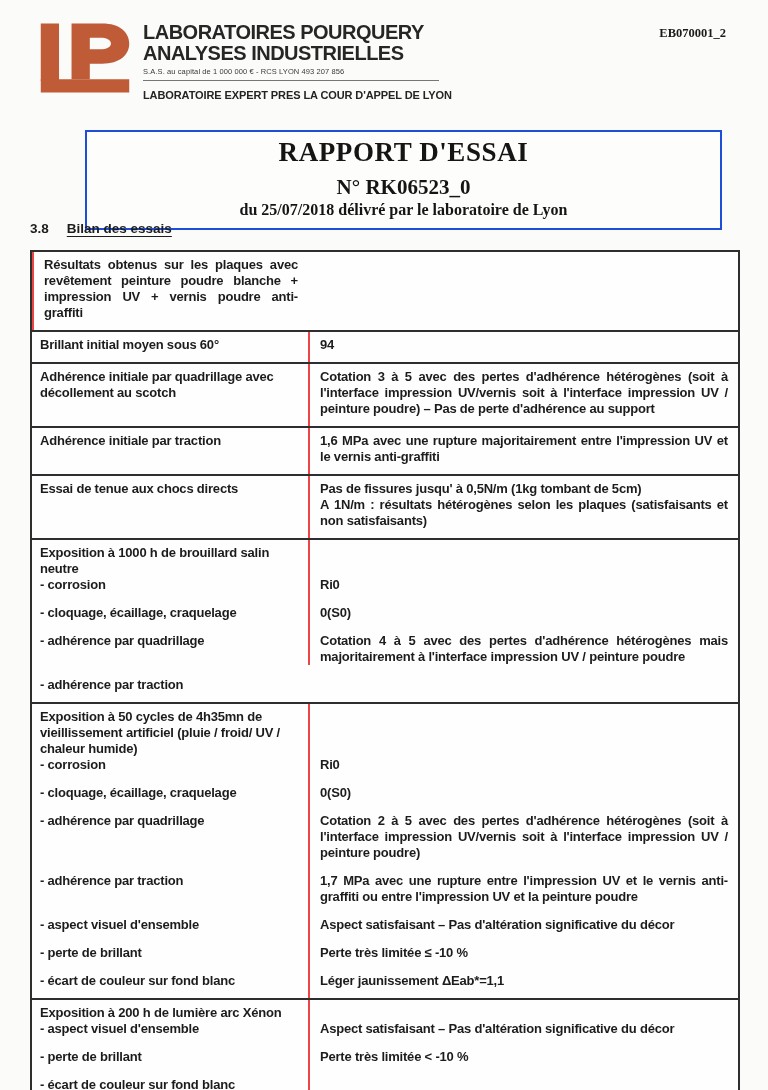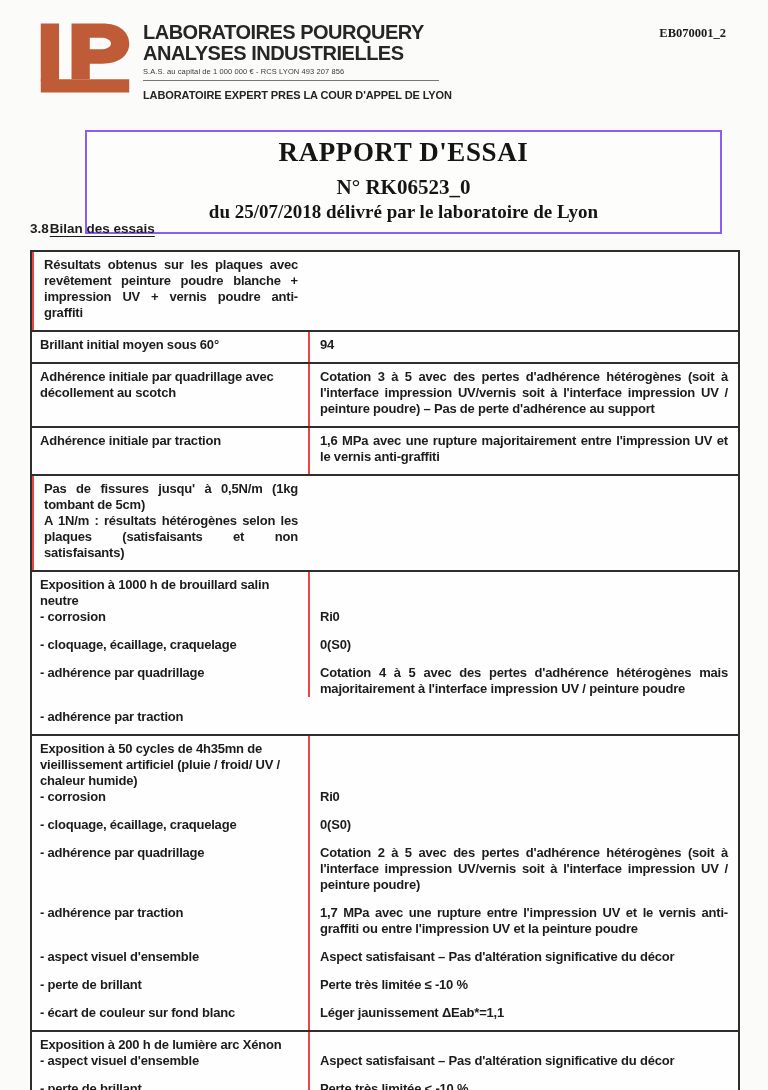--- a/index.html
+++ b/index.html
@@ -16,31 +16,31 @@
   .company { position:absolute; left:143px; top:22px; }
   .cname { font-size:20px; font-weight:bold; line-height:21px; letter-spacing:-0.5px; color:#262626; }
   .csub  { font-size:7.5px; font-weight:normal; color:#3a3a3a; margin-top:3px; letter-spacing:0.1px; }
   .crule { height:1px; background:#777; width:296px; margin-top:4px; }
   .cexpert { margin-top:8px; font-size:11px; font-weight:bold; color:#242424; letter-spacing:-0.1px; }
   .refcode { position:absolute; right:42px; top:26px; font-family:"Liberation Serif", serif; font-weight:bold; font-size:12.5px; }
 
   
   .titlebox {
     position:absolute; left:85px; top:130px; width:633px;
-    border:2px solid #8b5cf6; background:#fdfdfc;
+    border:2px solid #1d4ed8; background:#fdfdfc;
     text-align:center; padding:5px 0 9px 0;
     font-family:"Liberation Serif", serif; color:#151515;
   }
   .t1 { font-size:27px; font-weight:bold; letter-spacing:0.6px; }
   .t2 { font-size:21px; font-weight:bold; margin-top:7px; }
-  .t3 { font-size:19px; font-weight:bold; margin-top:1px; }
+  .t3 { font-size:16px; font-weight:bold; margin-top:1px; }
 
   
   .section { position:absolute; left:30px; top:221px; font-size:13.5px; font-weight:bold; color:#1d1d1d; }
-  .section .num { margin-right:1px; }
+  .section .num { margin-right:18px; }
   .section .stitle { text-decoration:underline; text-underline-offset:3px; }
 
   
   .btable {
     position:absolute; left:30px; right:28px; top:250px;
     border:2px solid #2e2e2e; background:#fefefe;
     font-size:13px; line-height:16px; font-weight:bold; letter-spacing:-0.2px;
   }
   .trow { display:grid; grid-template-columns:276px 1fr; }
   .trow + .trow { border-top:2px solid #2e2e2e; }
@@ -110,20 +110,21 @@
     </div>
 
     <div class="trow">
       <div class="lc first last">Adhérence initiale par traction</div>
       <div class="vc first last">
           <p>1,6 MPa avec une rupture majoritairement entre l'impression UV et le vernis anti-graffiti</p>
         </div>
     </div>
 
     <div class="trow">
+      <div class="lc first last">Essai de tenue aux chocs directs</div>
       <div class="vc first last">
         <p>Pas de fissures jusqu' à 0,5N/m (1kg tombant de 5cm)</p>
         <p>A 1N/m : résultats hétérogènes selon les plaques (satisfaisants et non satisfaisants)</p>
       </div>
     </div>
 
     <div class="trow">
       <div class="lc first">Exposition à 1000 h de brouillard salin neutre</div>
       <div class="vc first"></div>
 

